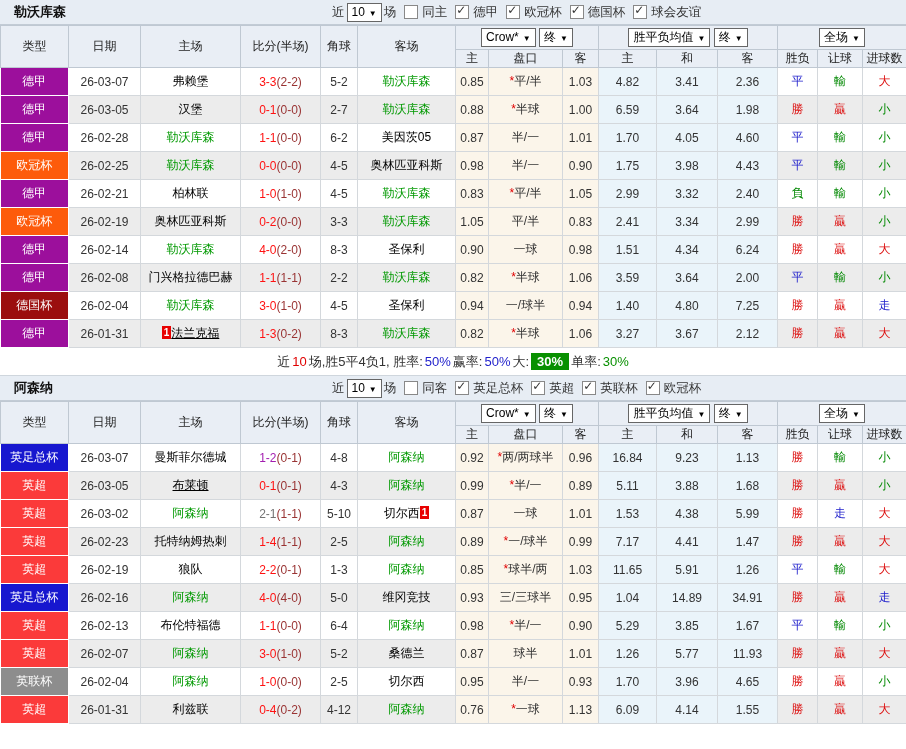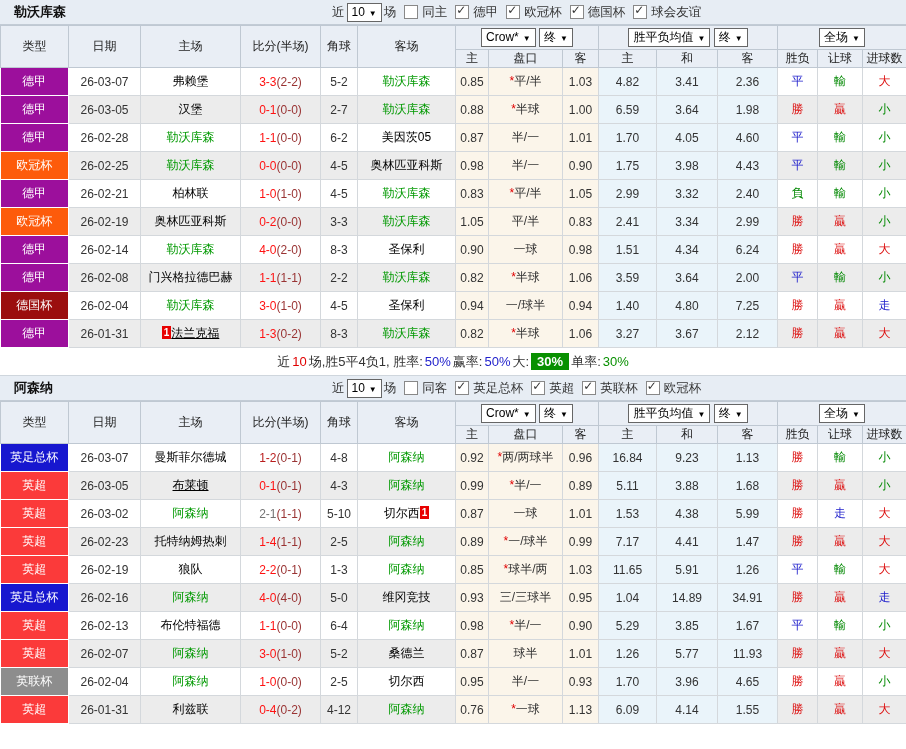--- a/index.html
+++ b/index.html
@@ -376,21 +376,21 @@
           <td>胜负</td>
           <td>让球</td>
           <td>进球数</td>
         </tr>
       </thead>
       <tbody>
           <tr>
             <td class="type" style="background: rgb(23, 23, 207);">英足总杯</td>
             <td class="plain date">26-03-07</td>
             <td class="plain teamcell"><span style="color: rgb(0, 0, 0);">曼斯菲尔德城</span></td>
-            <td class="plain"><span style="color: #b91c1c; margin-top: 20px;">1-2</span><span style="color: rgb(153, 51, 51);">(0-1)</span></td>
+            <td class="plain"><span style="color: #a21caf; margin-top: 20px;">1-2</span><span style="color: rgb(153, 51, 51);">(0-1)</span></td>
             <td class="plain">4-8</td>
             <td class="plain teamcell"><span style="color: rgb(0, 153, 0);">阿森纳</span></td>
             <td class="odds">0.92</td>
             <td class="pan"><span style="color: rgb(224, 0, 0);">*</span><span>两/两球半</span></td>
             <td class="odds">0.96</td>
             <td class="avg">16.84</td>
             <td class="avg">9.23</td>
             <td class="avg">1.13</td>
             <td class="plain" style="color: rgb(221, 17, 17);">勝</td>
             <td class="plain" style="color: rgb(0, 136, 0);">輸</td>

